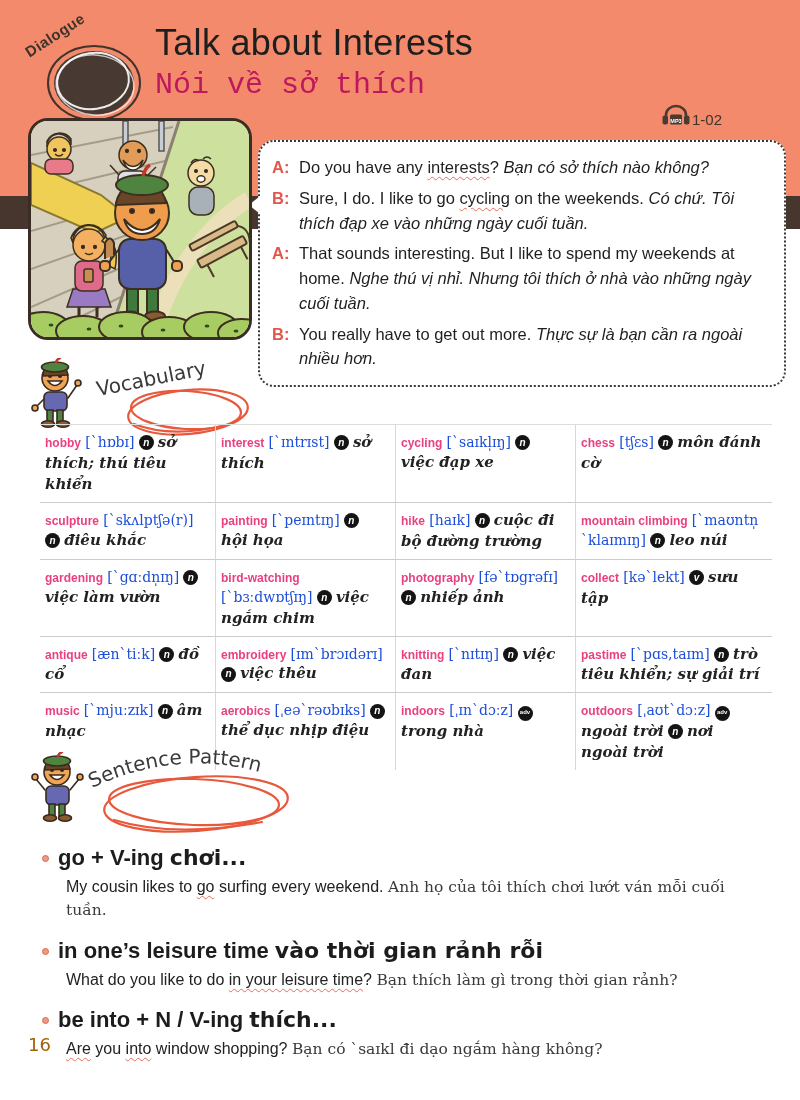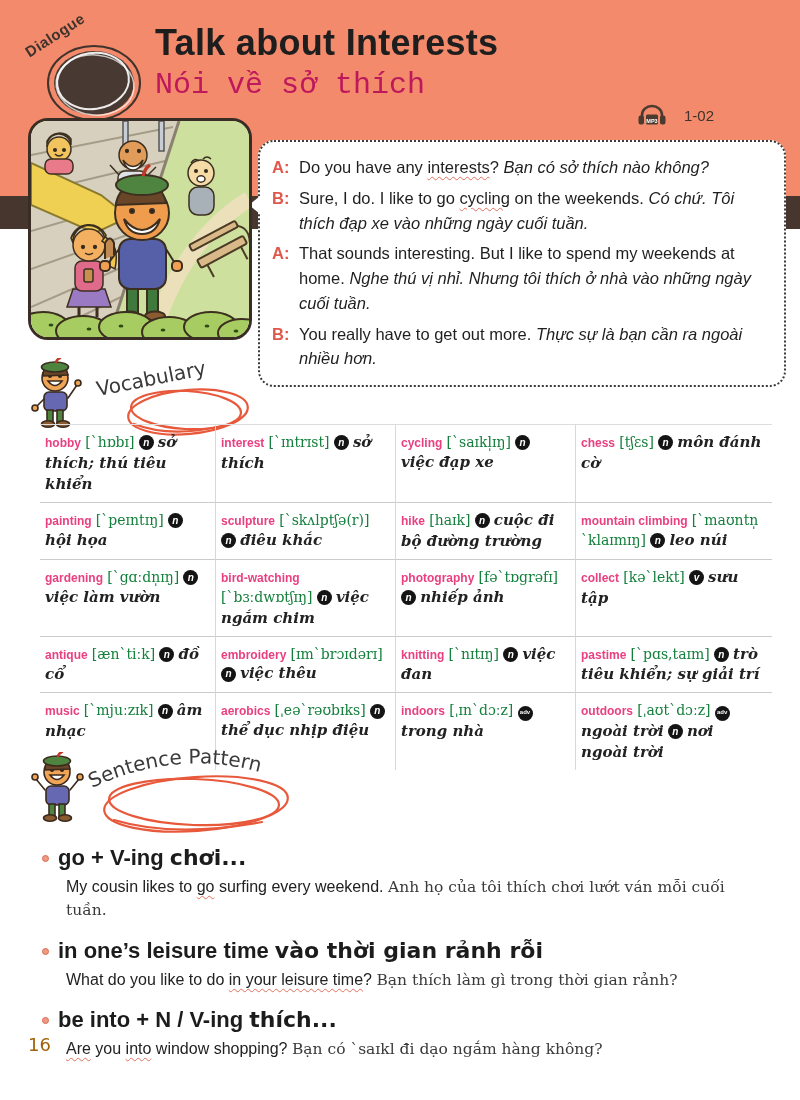--- a/index.html
+++ b/index.html
@@ -3,26 +3,26 @@
 <meta charset="utf-8">
 <style>
   *{box-sizing:border-box;margin:0;padding:0}
   html,body{width:800px;background:#fff}
   body{font-family:"Liberation Sans","DejaVu Sans",sans-serif;color:#222}
   .page{position:relative;width:800px;height:1100px;background:#fff;overflow:hidden}
 
   
   .hdr-orange{position:absolute;left:0;top:0;width:800px;height:196px;background:#F28A6B}
   .hdr-band{position:absolute;left:0;top:196px;width:800px;height:33px;background:#46362E}
-  .hdr-title{position:absolute;left:155px;top:22px;font-size:36px;font-weight:bold;color:#1e1e1e;letter-spacing:.3px}
+  .hdr-title{position:absolute;left:155px;top:22px;font-size:36px;font-weight:normal;color:#1e1e1e;letter-spacing:.3px}
   .hdr-subtitle{position:absolute;left:155px;top:68px;font-size:30px;color:#be185d;font-family:Liberation Mono, monospace}
   .dlg-tag{position:absolute;left:22px;top:46px;transform:rotate(-33deg);transform-origin:left top;
            font-size:15px;font-weight:bold;color:#3f332b;letter-spacing:.5px}
   .dlg-blob{position:absolute;left:38px;top:34px}
-  .audio{position:absolute;left:636px;top:102px;display:flex;align-items:center;gap:16px}
+  .audio{position:absolute;left:660px;top:102px;display:flex;align-items:flex-end;gap:0}
   .audio-track{font-size:15px;color:#3f332b}
 
   
   .illu{position:absolute;left:28px;top:118px;width:224px;height:222px;border:3px solid #3a2d26;
         border-radius:20px;overflow:hidden;background:#cde09e;z-index:6}
 
   
   .dlg-box{position:absolute;left:258px;top:140px;width:528px;min-height:226px;background:#fff;
            border:2px dotted #3a3a3a;border-radius:16px;padding:13px 18px 8px 12px;z-index:5}
   .dlg-tail{position:absolute;left:-11px;top:54px;width:0;height:0;
@@ -40,21 +40,21 @@
   .sp-mascot{position:absolute;left:28px;top:752px}
   .sp-head{position:absolute;left:84px;top:742px}
 
   
   .vgrid{position:absolute;left:40px;top:424px;width:732px;display:grid;
          grid-template-columns:176px 180px 180px 196px;border-top:1px solid #ddd}
   .vcell{padding:7px 9px 7px 5px;border-bottom:1px solid #ccc;font-size:15px;line-height:1.33}
   .vcell:not(:nth-child(4n)){border-right:1px solid #d8d8d8}
   .vcell:nth-child(n+17){border-bottom:none}
   .vword{color:#E94080;font-weight:bold;font-size:12px}
-  .vphon{font-family:"DejaVu Serif",serif;color:#15803d;font-size:14px}
+  .vphon{font-family:"DejaVu Serif",serif;color:#1d4ed8;font-size:14px}
   .pos{display:inline-flex;align-items:center;justify-content:center;width:15px;height:15px;border-radius:50%;
        background:#141414;color:#fff;font-size:10px;font-weight:bold;font-style:italic;vertical-align:1px}
   .pos-sm{font-size:6px;letter-spacing:0;font-style:normal}
   .vvi{font-family:"DejaVu Serif",serif;font-style:italic;font-weight:bold;color:#222;font-size:15px}
 
   
   .sp-list{position:absolute;left:42px;top:845px;width:732px}
   .sp-item{margin-bottom:16px}
   .sp-headline{font-size:22px;font-weight:bold;color:#1c1c1c}
   .sp-dot{display:inline-block;width:7px;height:7px;border-radius:50%;background:#ee9a82;
@@ -254,23 +254,23 @@
 
   <div class="vgrid">
   <div class="vcell"><span class="vword">hobby</span> <span class="vphon">[ˋhɒbɪ]</span> <span class="pos">n</span> <span class="vvi">sở thích; thú tiêu khiển</span></div>
 
   <div class="vcell"><span class="vword">interest</span> <span class="vphon">[ˋɪntrɪst]</span> <span class="pos">n</span> <span class="vvi">sở thích</span></div>
 
   <div class="vcell"><span class="vword">cycling</span> <span class="vphon">[ˋsaɪkl̩ɪŋ]</span> <span class="pos">n</span> <span class="vvi">việc đạp xe</span></div>
 
   <div class="vcell"><span class="vword">chess</span> <span class="vphon">[tʃɛs]</span> <span class="pos">n</span> <span class="vvi">môn đánh cờ</span></div>
 
+  <div class="vcell"><span class="vword">sculpture</span> <span class="vphon">[ˋskʌlptʃə(r)]</span> <span class="pos">n</span> <span class="vvi">điêu khắc</span></div>
+
   <div class="vcell"><span class="vword">painting</span> <span class="vphon">[ˋpeɪntɪŋ]</span> <span class="pos">n</span> <span class="vvi">hội họa</span></div>
-
-  <div class="vcell"><span class="vword">sculpture</span> <span class="vphon">[ˋskʌlptʃə(r)]</span> <span class="pos">n</span> <span class="vvi">điêu khắc</span></div>
 
   <div class="vcell"><span class="vword">hike</span> <span class="vphon">[haɪk]</span> <span class="pos">n</span> <span class="vvi">cuộc đi bộ đường trường</span></div>
 
   <div class="vcell"><span class="vword">mountain climbing</span> <span class="vphon">[ˋmaʊntn̩ ˋklaɪmɪŋ]</span> <span class="pos">n</span> <span class="vvi">leo núi</span></div>
 
   <div class="vcell"><span class="vword">gardening</span> <span class="vphon">[ˋgɑːdn̩ɪŋ]</span> <span class="pos">n</span> <span class="vvi">việc làm vườn</span></div>
 
   <div class="vcell"><span class="vword">bird-watching</span> <span class="vphon">[ˋbɜːdwɒtʃɪŋ]</span> <span class="pos">n</span> <span class="vvi">việc ngắm chim</span></div>
 
   <div class="vcell"><span class="vword">photography</span> <span class="vphon">[fəˋtɒgrəfɪ]</span> <span class="pos">n</span> <span class="vvi">nhiếp ảnh</span></div>

